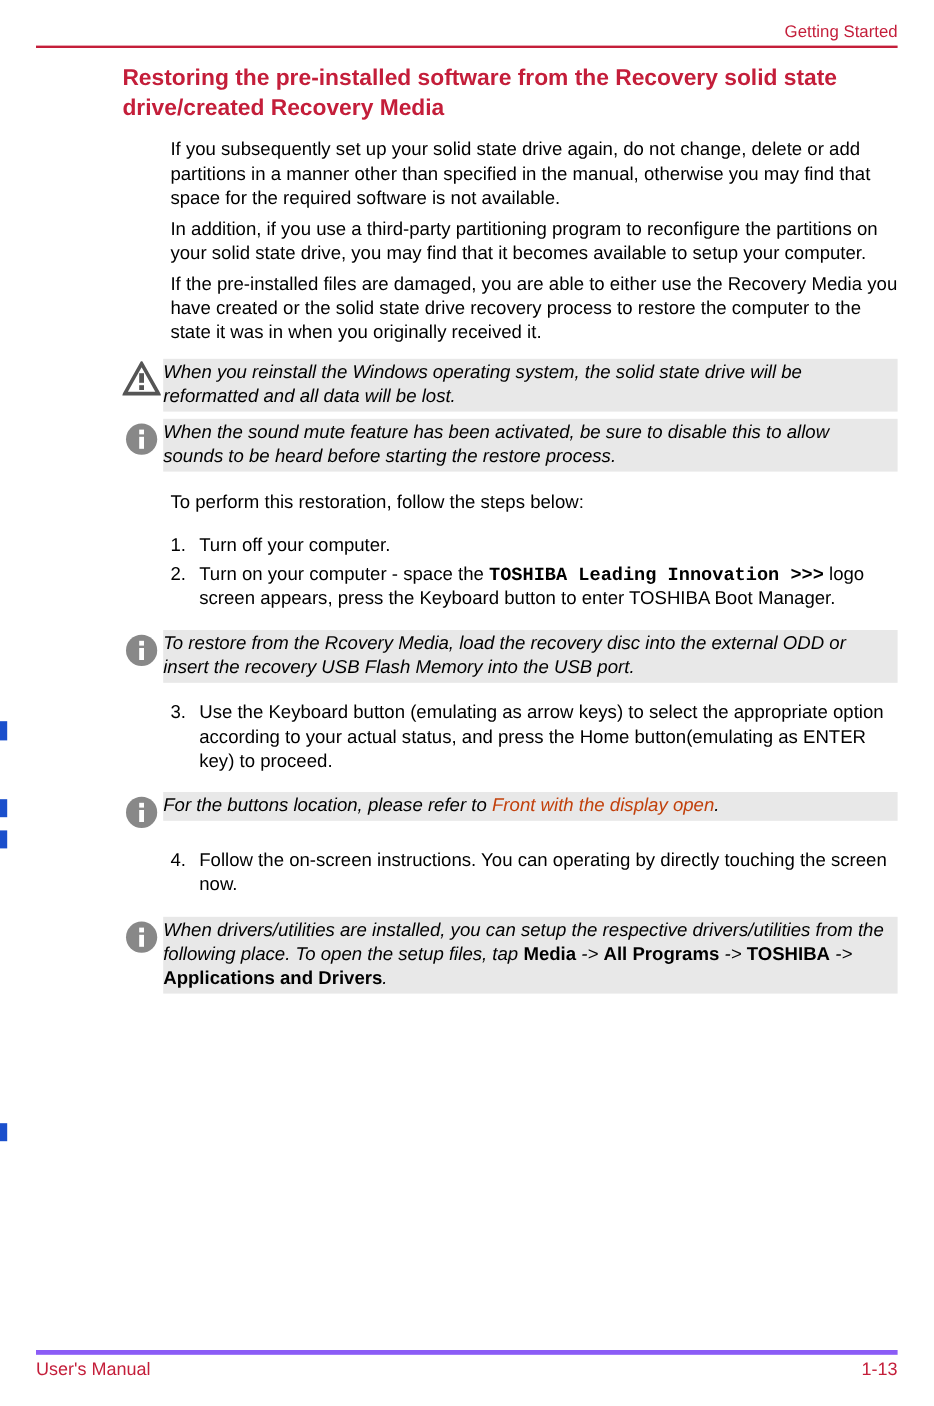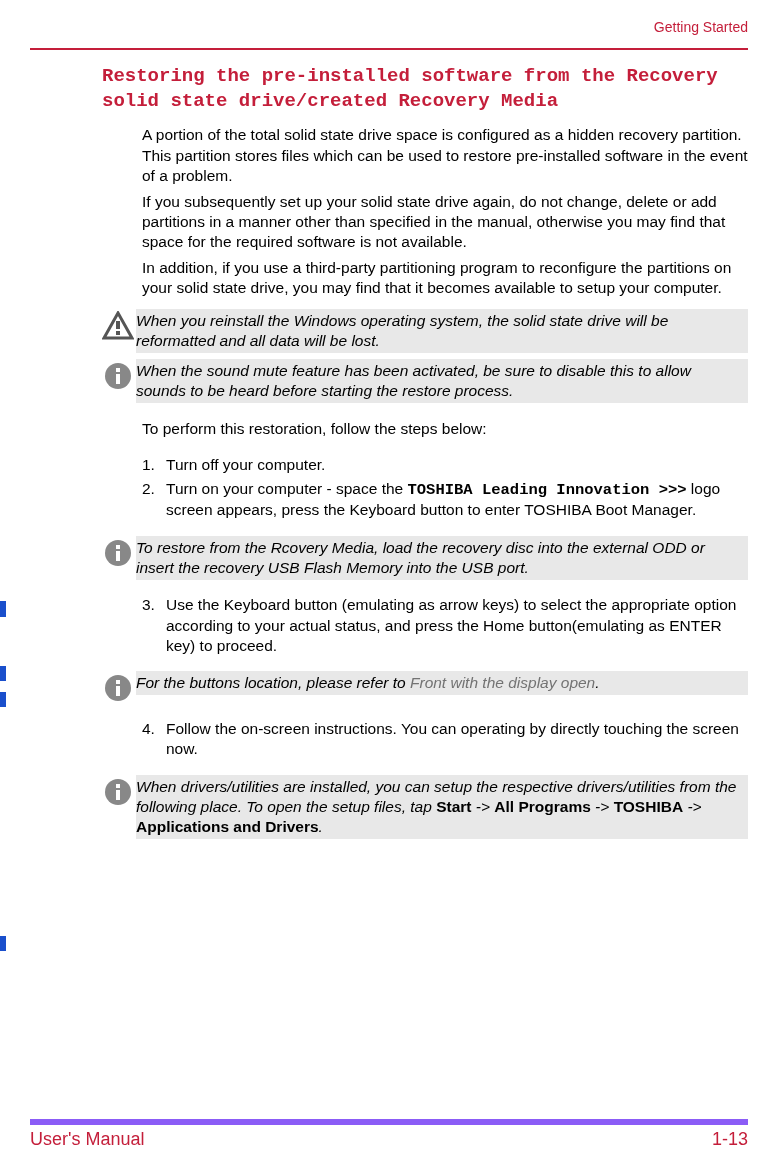--- a/index.html
+++ b/index.html
@@ -13,33 +13,32 @@
     .page {
       padding: 18px 30px 20px 30px;
       box-sizing: border-box;
       position: relative;
       min-height: 1172px;
     }
     .top-header {
       border-bottom: 2px solid #c41e3a;
       margin-bottom: 14px;
       text-align: right;
-      padding-bottom: 12px;
+      padding-bottom: 2px;
     }
     .top-header-text {
       color: #c41e3a;
       font-size: 14px;
     }
     .section-title {
       color: #c41e3a;
       font-size: 19px;
       font-weight: bold;
       margin: 0 0 12px 72px;
       line-height: 1.3;
-      font-family: Liberation Mono, monospace;
     }
     .body-text {
       margin-left: 112px;
       font-size: 15.5px;
       line-height: 1.3;
     }
     .para {
       margin-bottom: 6px;
     }
     .callout {
@@ -61,21 +60,21 @@
       font-size: 15.5px;
       line-height: 1.3;
       padding: 2px 4px 2px 0;
       flex: 1;
     }
     .callout-text b {
       font-style: normal;
       font-weight: bold;
     }
     .callout-text .link {
-      color: #737373;
+      color: #c2410c;
       font-style: italic;
     }
     .ol {
       margin-left: 112px;
       font-size: 15.5px;
       line-height: 1.3;
       padding-left: 0;
       list-style: none;
     }
     .ol li {
@@ -89,26 +88,26 @@
     }
     .mono {
       font-family: "Courier New", monospace;
       font-weight: bold;
     }
     .footer {
       position: absolute;
       bottom: 22px;
       left: 30px;
       right: 30px;
-      border-top: 6px solid #8b5cf6;
+      border-top: 4px solid #8b5cf6;
       padding-top: 4px;
       display: flex;
       justify-content: space-between;
       color: #c41e3a;
-      font-size: 18px;
+      font-size: 15px;
     }
     .edit-mark {
       position: absolute;
       left: 0;
       width: 6px;
       background: #1a4fcc;
     }
     svg { display: block; }
   </style>
 </head>
@@ -116,23 +115,23 @@
 
 <div class="page">
 
   <div class="top-header">
     <span class="top-header-text">Getting Started</span>
   </div>
 
   <h2 class="section-title">Restoring the pre-installed software from the Recovery solid state drive/created Recovery Media</h2>
 
   <div class="body-text">
-    <div class="para">A portion of the total solid state drive space is configured as a hidden recovery partition. This partition stores files which can be used to restore pre-installed software in the event of a problem.</div>
     <div class="para">If you subsequently set up your solid state drive again, do not change, delete or add partitions in a manner other than specified in the manual, otherwise you may find that space for the required software is not available.</div>
     <div class="para">In addition, if you use a third-party partitioning program to reconfigure the partitions on your solid state drive, you may find that it becomes available to setup your computer.</div>
+    <div class="para">If the pre-installed files are damaged, you are able to either use the Recovery Media you have created or the solid state drive recovery process to restore the computer to the state it was in when you originally received it.</div>
   </div>
 
   <div class="callout" style="margin-top:10px;">
     <div class="callout-icon">
       <svg width="32" height="30" viewBox="0 0 32 30">
         <polygon points="16,2 30,27 2,27" fill="none" stroke="#555" stroke-width="3"></polygon>
         <rect x="14" y="10" width="4" height="8" fill="#555"></rect>
         <rect x="14" y="20" width="4" height="4" fill="#555"></rect>
       </svg>
     </div>
@@ -208,21 +207,21 @@
 
   <div class="callout">
     <div class="callout-icon">
       <svg width="30" height="30" viewBox="0 0 30 30">
         <circle cx="15" cy="15" r="13" fill="#888"></circle>
         <rect x="13" y="7" width="4" height="4" fill="#fff"></rect>
         <rect x="13" y="13" width="4" height="10" fill="#fff"></rect>
       </svg>
     </div>
     <div class="callout-text">
-      <span>When drivers/utilities are installed, you can setup the respective drivers/utilities from the following place. To open the setup files, tap </span><b>Start</b><span> -&gt; </span><b>All Programs</b><span> -&gt; </span><b>TOSHIBA</b><span> -&gt; </span><b>Applications and Drivers</b><span>.</span>
+      <span>When drivers/utilities are installed, you can setup the respective drivers/utilities from the following place. To open the setup files, tap </span><b>Media</b><span> -&gt; </span><b>All Programs</b><span> -&gt; </span><b>TOSHIBA</b><span> -&gt; </span><b>Applications and Drivers</b><span>.</span>
     </div>
   </div>
 
   <div class="footer">
     <span>User's Manual</span>
     <span>1-13</span>
   </div>
 
 </div>
 

